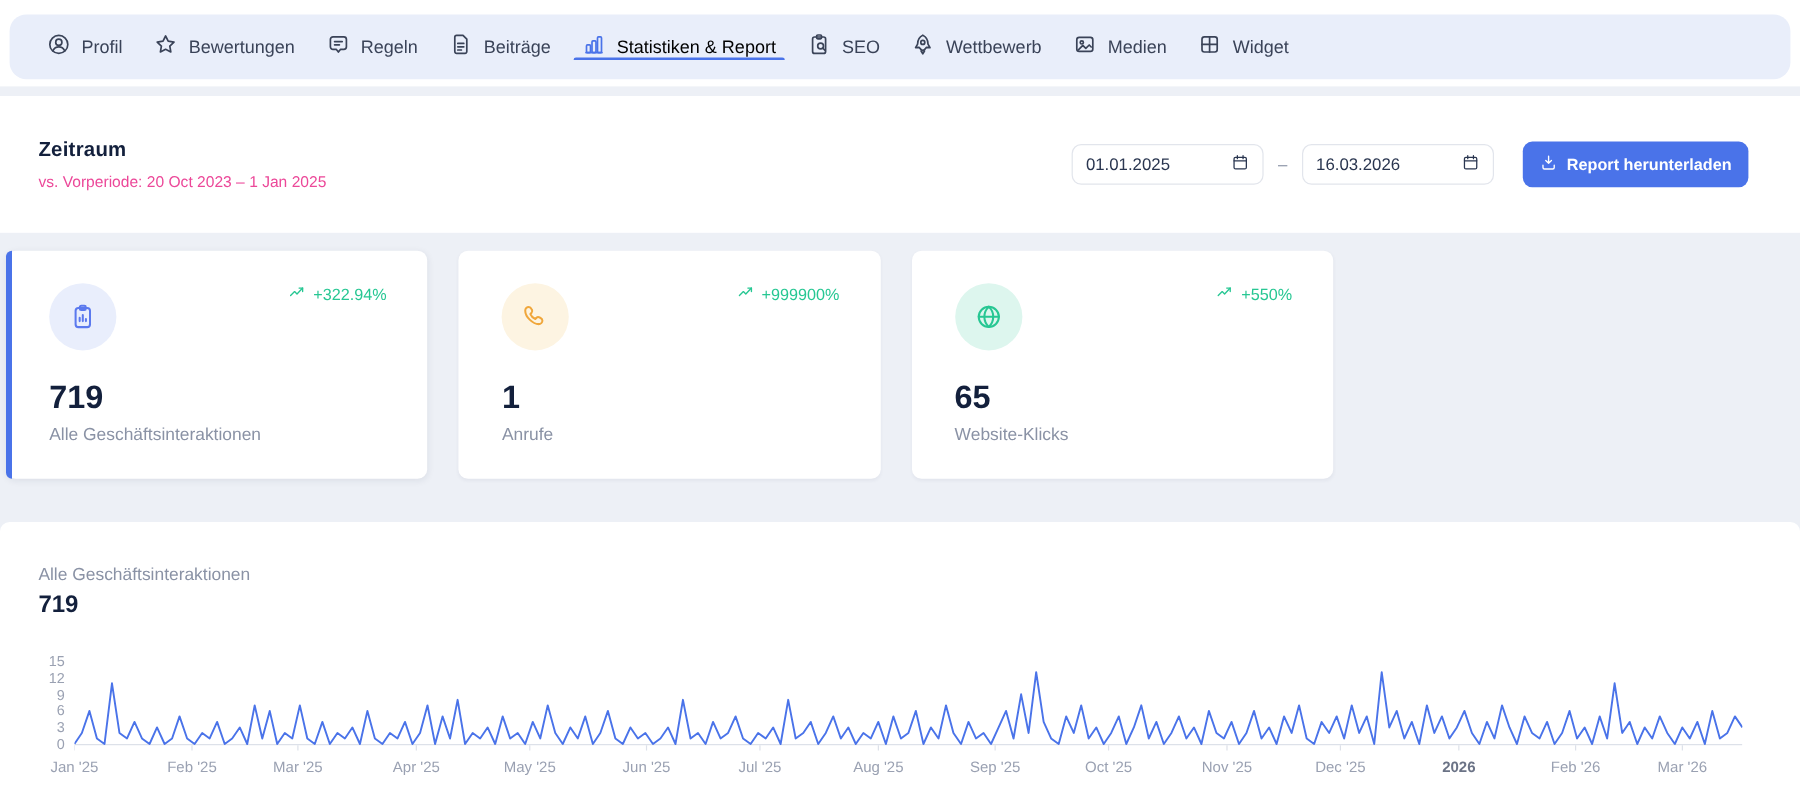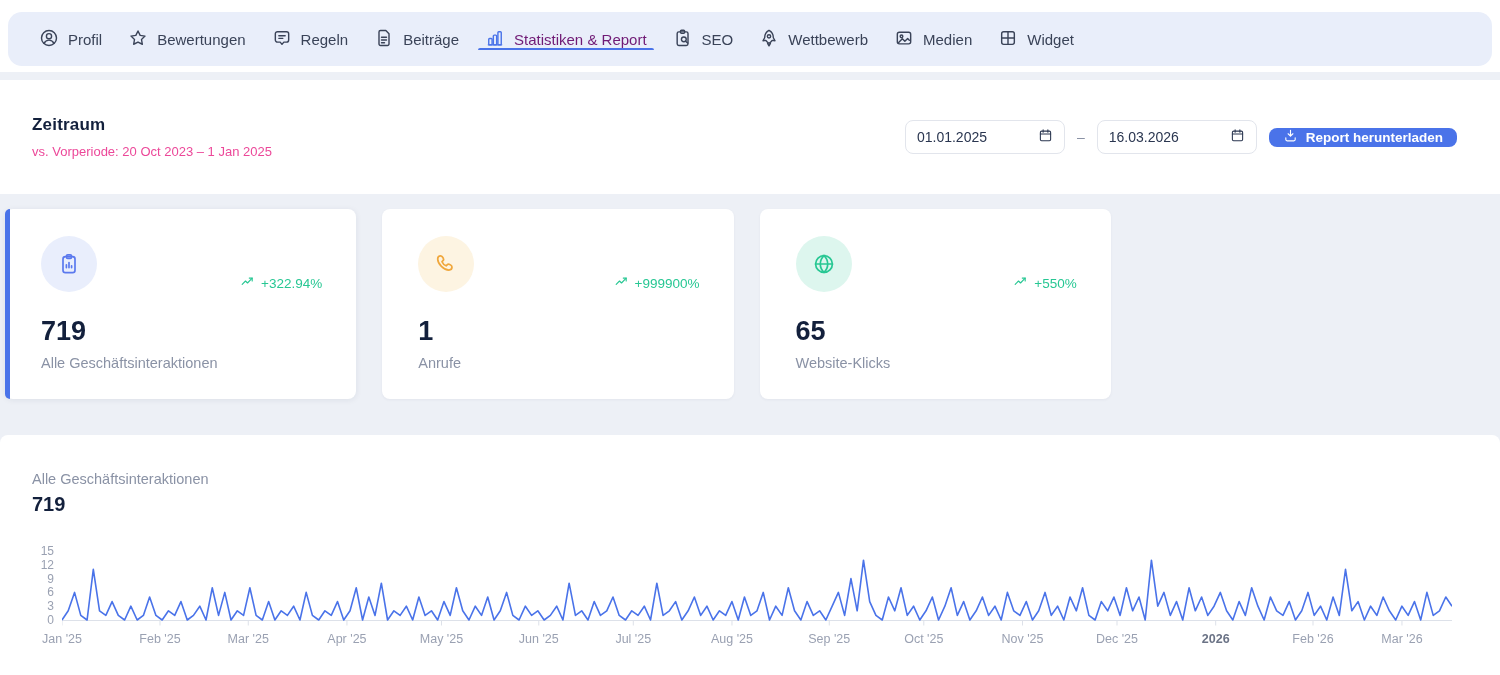--- a/index.html
+++ b/index.html
@@ -5,41 +5,41 @@
   * { margin:0; padding:0; box-sizing:border-box; }
   html,body { width:1500px; height:675px; overflow:hidden; }
   body { font-family:"Liberation Sans", sans-serif; background:#edf0f6; color:#13203c; }
 
   
   .top-strip { background:#fff; padding:12px 8px 6px 8px; }
   .nav-pill { background:#e9eefa; border-radius:14px; height:54px; display:flex; align-items:flex-end; padding:16px 18px; position:relative; }
   .nav-items { display:flex; align-items:center; height:100%; }
   .nav-item { display:flex; align-items:center; gap:9px; padding:0 13px; height:100%; font-size:15px; color:#3a4358; cursor:pointer; position:relative; }
   .nav-item svg { width:20px; height:20px; stroke:#3a4358; fill:none; stroke-width:1.7; stroke-linecap:round; stroke-linejoin:round; }
-  .nav-item.active { color:#701a75; }
+  .nav-item.active { color:#000000; }
   .nav-item.active svg { stroke:#4a73e9; }
   .nav-item.active::after { content:""; position:absolute; left:6px; right:6px; bottom:0; height:2px; background:#4a73e9; border-radius:2px 2px 0 0; }
 
   
   .header-section { background:#fff; margin-top:8px; height:114px; display:flex; align-items:center; justify-content:space-between; padding:0 43px 0 32px; }
   .period-title { font-size:17px; font-weight:700; color:#13203c; letter-spacing:.2px; }
   .period-sub { font-size:13px; color:#ec4899; margin-top:9px; }
   .header-right { display:flex; align-items:center; gap:12px; }
   .date-input { width:160px; height:34px; background:#fff; border:1px solid #e2e5ec; border-radius:8px; display:flex; align-items:center; justify-content:space-between; padding:0 11px; font-size:14px; color:#2a3650; cursor:pointer; }
   .date-input svg { width:15px; height:15px; stroke:#2a3650; fill:none; stroke-width:1.7; stroke-linecap:round; }
   .date-sep { color:#8a92a5; font-size:14px; }
-  .dl-btn { background:#4a73e9; color:#fff; border:none; border-radius:8px; height:19px; padding:0 14px; font-size:13.5px; font-weight:700; font-family:"Liberation Sans",sans-serif; display:flex; align-items:center; gap:8px; cursor:pointer; }
+  .dl-btn { background:#4a73e9; color:#fff; border:none; border-radius:8px; height:38px; padding:0 14px; font-size:13.5px; font-weight:700; font-family:"Liberation Sans",sans-serif; display:flex; align-items:center; gap:8px; cursor:pointer;margin-left:12px; }
   .dl-btn svg { width:15px; height:15px; stroke:#fff; fill:none; stroke-width:1.8; stroke-linecap:round; stroke-linejoin:round; }
 
   
   .stats-row { margin:15px 12px 0 5px; display:grid; grid-template-columns:repeat(4,1fr); gap:26px; }
   .stat-card { background:#fff; border-radius:8px; height:190px; padding:27px 34px 0 36px; box-shadow:0 1px 3px rgba(30,40,70,.05); position:relative; }
   .stat-card.selected { box-shadow:0 1px 6px rgba(30,40,70,.08); }
   .stat-card.selected::before { content:""; position:absolute; left:0; top:0; bottom:0; width:5px; background:#4a73e9; border-radius:8px 0 0 8px; }
-  .card-top { display:flex; align-items:flex-end; justify-content:space-between; }
+  .card-top { display:flex; align-items:flex-start; justify-content:space-between; }
   .icon-circle { width:56px; height:56px; border-radius:50%; display:flex; align-items:center; justify-content:center; }
   .icon-circle svg { width:24px; height:24px; fill:none; stroke-width:1.7; stroke-linecap:round; stroke-linejoin:round; }
   .ic-blue { background:#e9eefc; } .ic-blue svg { stroke:#5b79ee; }
   .ic-orange { background:#fdf4e2; } .ic-orange svg { stroke:#f0a73c; }
   .ic-teal { background:#ddf6ee; } .ic-teal svg { stroke:#27c793; }
   .delta { display:flex; align-items:center; gap:6px; color:#27c793; font-size:13.5px; }
   .delta svg { width:15px; height:15px; stroke:#27c793; fill:none; stroke-width:1.8; stroke-linecap:round; stroke-linejoin:round; }
   .stat-value { font-size:27px; font-weight:700; color:#13203c; margin-top:24px; }
   .stat-label { font-size:14.5px; color:#8a92a5; margin-top:8px; }
 

